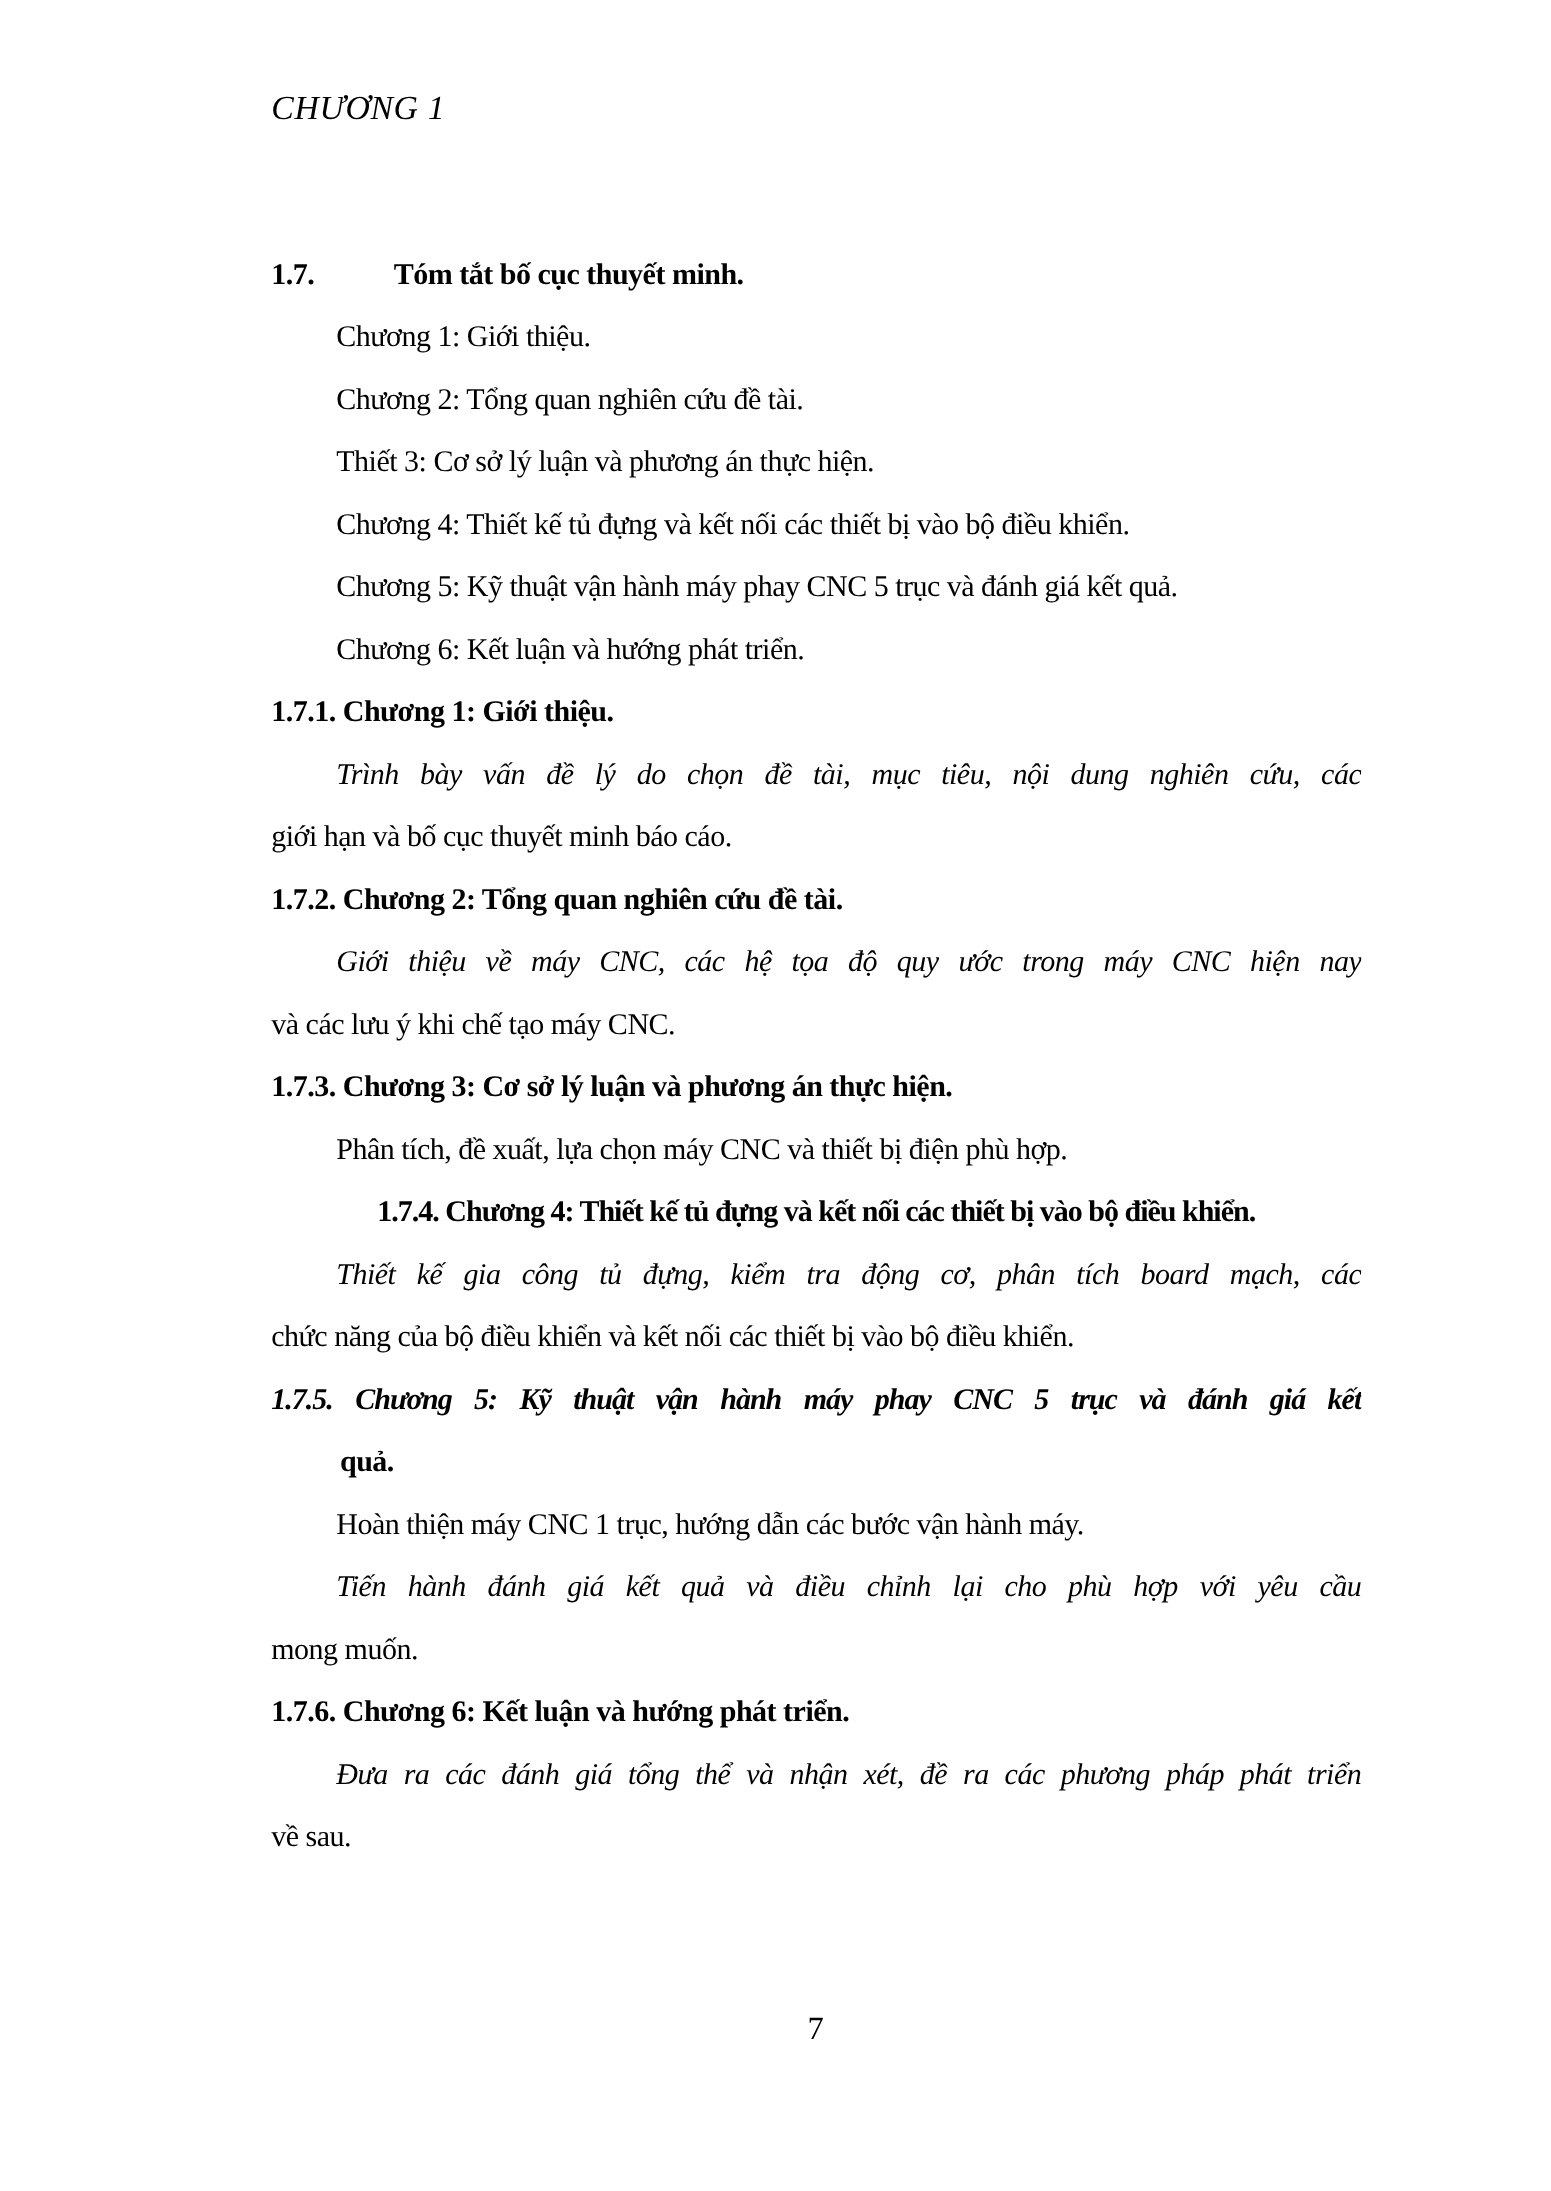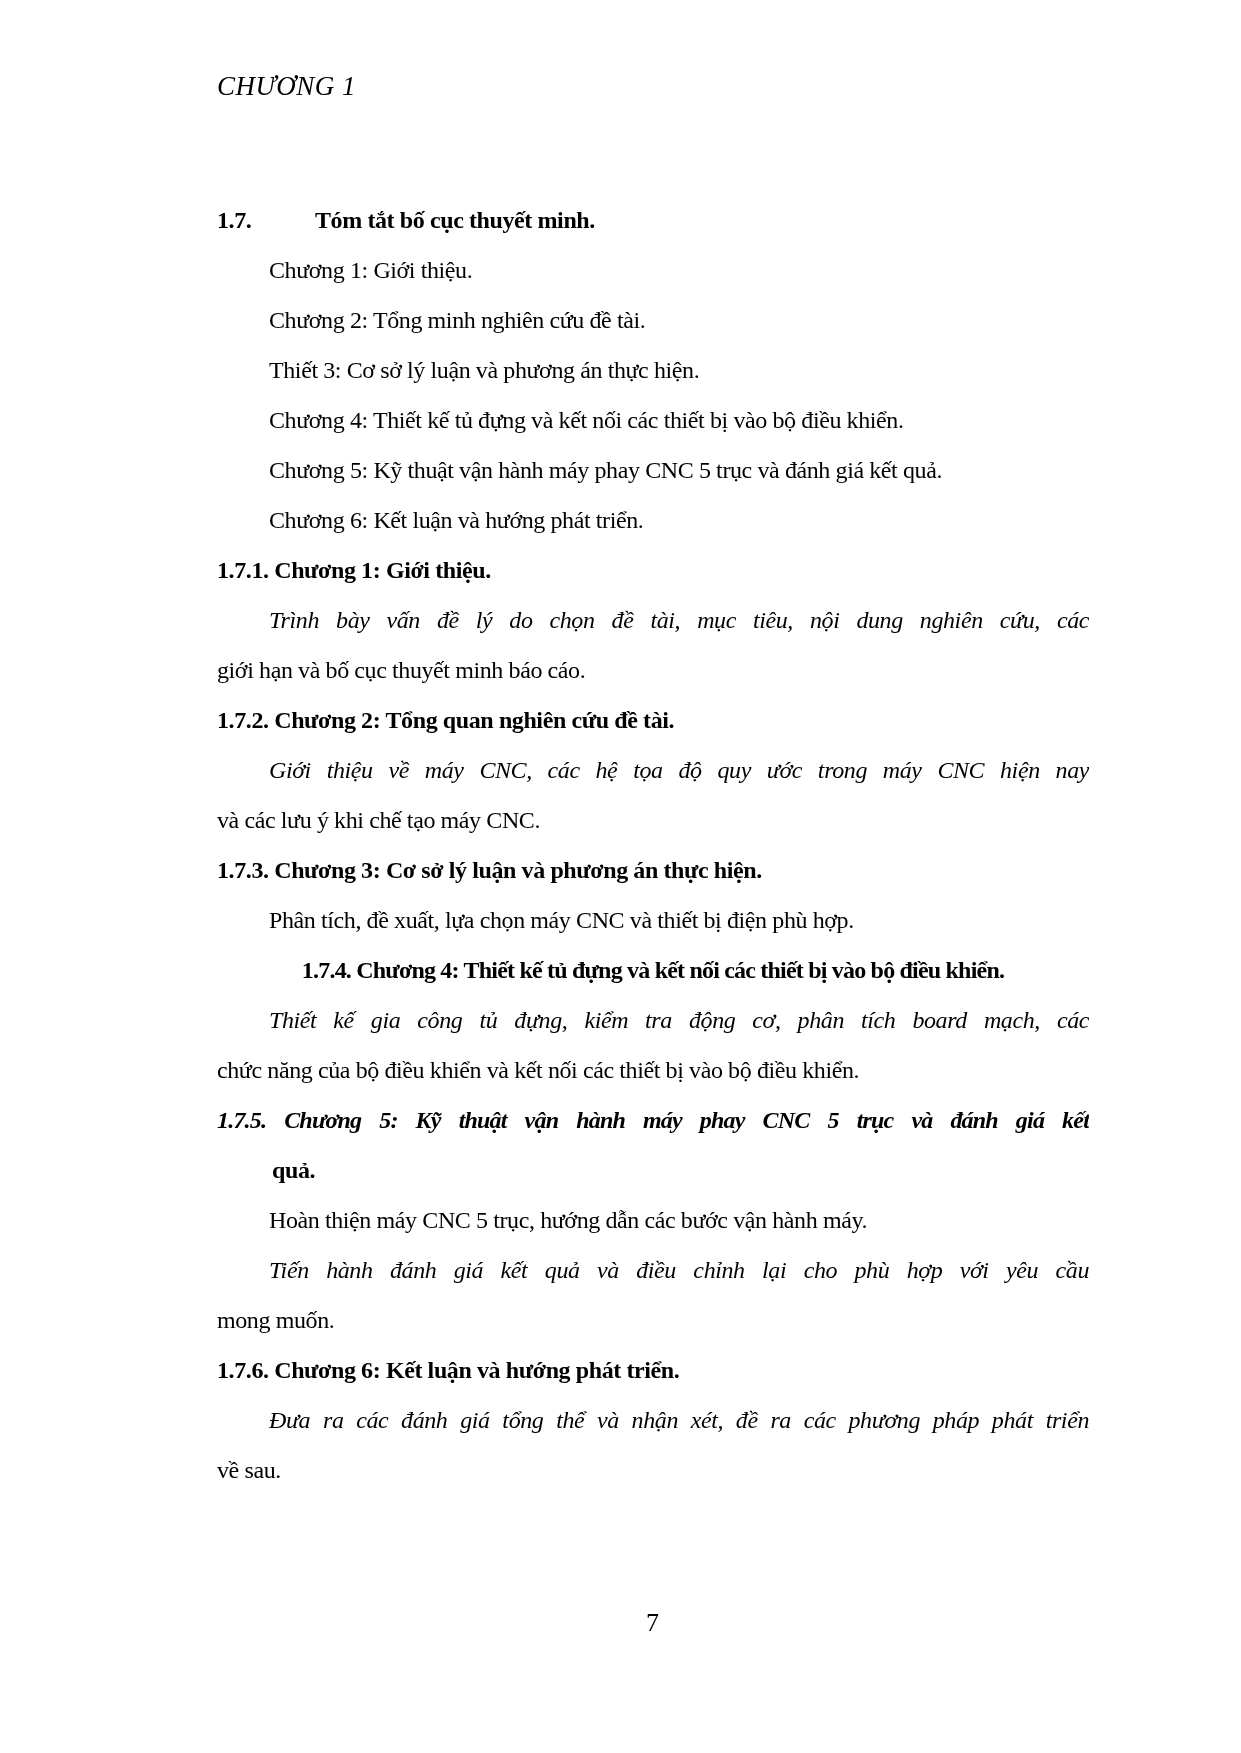--- a/index.html
+++ b/index.html
@@ -63,21 +63,21 @@
 
   <div class="running-header">CHƯƠNG 1</div>
 
   <div class="content">
 
     <div class="ln bold">
       <span class="h17-num">1.7.</span><span>Tóm tắt bố cục thuyết minh.</span>
     </div>
 
     <div class="ln ind">Chương 1: Giới thiệu.</div>
-    <div class="ln ind">Chương 2: Tổng minh nghiên cứu đề tài.</div>
+    <div class="ln ind">Chương 2: Tổng quan nghiên cứu đề tài.</div>
     <div class="ln ind">Thiết 3: Cơ sở lý luận và phương án thực hiện.</div>
     <div class="ln ind">Chương 4: Thiết kế tủ đựng và kết nối các thiết bị vào bộ điều khiển.</div>
     <div class="ln ind">Chương 5: Kỹ thuật vận hành máy phay CNC 5 trục và đánh giá kết quả.</div>
     <div class="ln ind">Chương 6: Kết luận và hướng phát triển.</div>
 
     <div class="ln bold">1.7.1. Chương 1: Giới thiệu.</div>
     <div class="ln ind just">Trình bày vấn đề lý do chọn đề tài, mục tiêu, nội dung nghiên cứu, các</div>
     <div class="ln">giới hạn và bố cục thuyết minh báo cáo.</div>
 
     <div class="ln bold">1.7.2. Chương 2: Tổng quan nghiên cứu đề tài.</div>
@@ -86,21 +86,21 @@
 
     <div class="ln bold">1.7.3. Chương 3: Cơ sở lý luận và phương án thực hiện.</div>
     <div class="ln ind">Phân tích, đề xuất, lựa chọn máy CNC và thiết bị điện phù hợp.</div>
 
     <div class="ln bold tight">1.7.4. Chương 4: Thiết kế tủ đựng và kết nối các thiết bị vào bộ điều khiển.</div>
     <div class="ln ind just">Thiết kế gia công tủ đựng, kiểm tra động cơ, phân tích board mạch, các</div>
     <div class="ln">chức năng của bộ điều khiển và kết nối các thiết bị vào bộ điều khiển.</div>
 
     <div class="ln bold just tight">1.7.5. Chương 5: Kỹ thuật vận hành máy phay CNC 5 trục và đánh giá kết</div>
     <div class="ln bold hang">quả.</div>
-    <div class="ln ind">Hoàn thiện máy CNC 5 trục, hướng dẫn các bước vận hành máy.</div>
+    <div class="ln ind">Hoàn thiện máy CNC 1 trục, hướng dẫn các bước vận hành máy.</div>
     <div class="ln ind just">Tiến hành đánh giá kết quả và điều chỉnh lại cho phù hợp với yêu cầu</div>
     <div class="ln">mong muốn.</div>
 
     <div class="ln bold">1.7.6. Chương 6: Kết luận và hướng phát triển.</div>
     <div class="ln ind just">Đưa ra các đánh giá tổng thể và nhận xét, đề ra các phương pháp phát triển</div>
     <div class="ln">về sau.</div>
 
   </div>
 
   <div class="page-footer">7</div>

